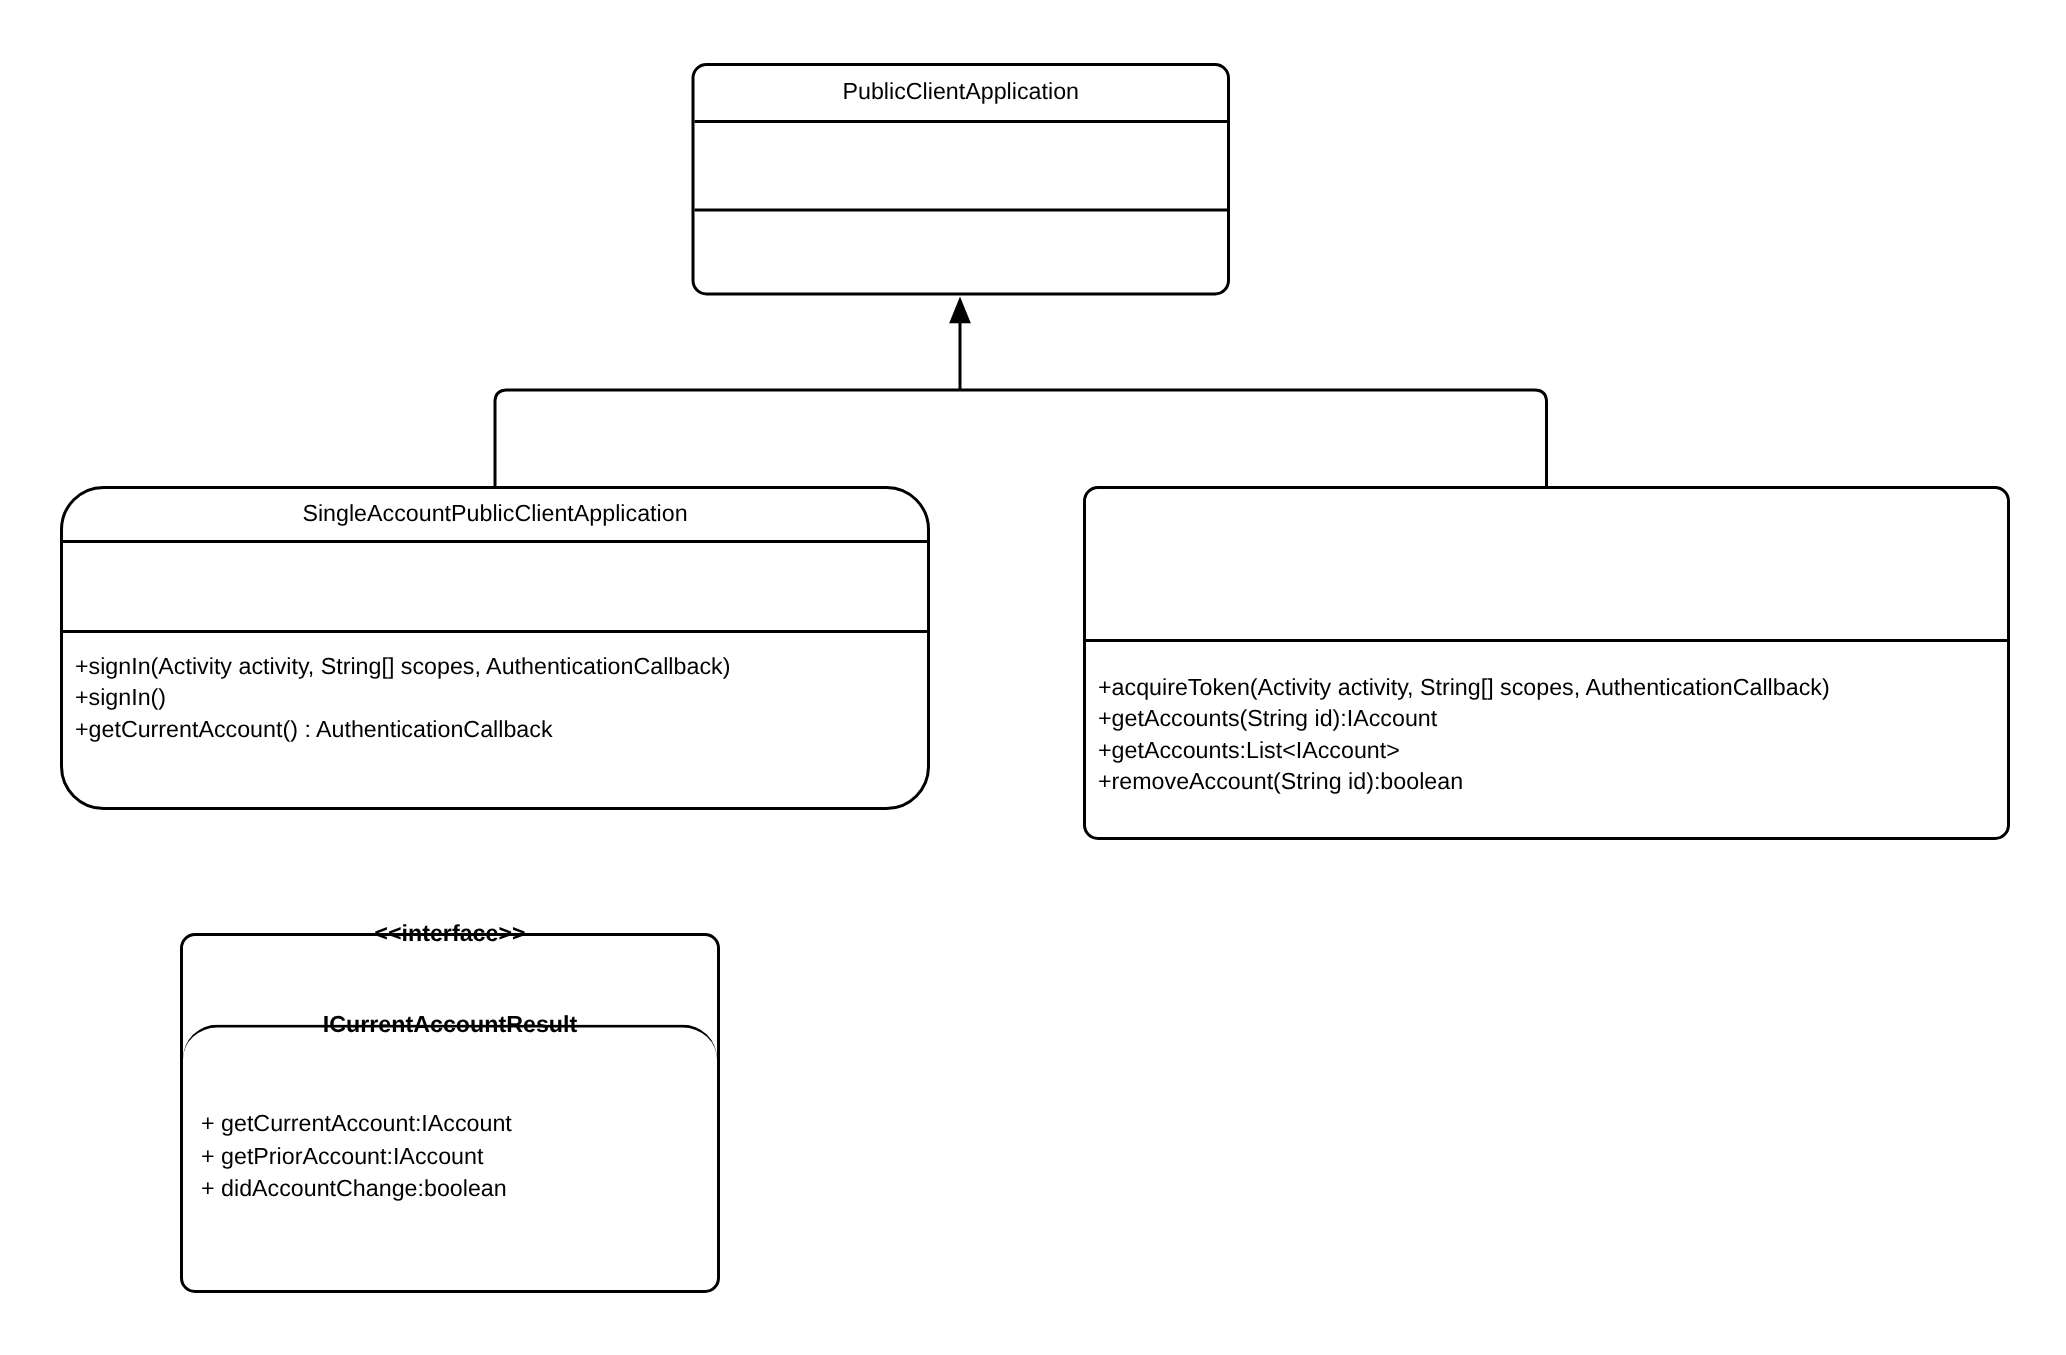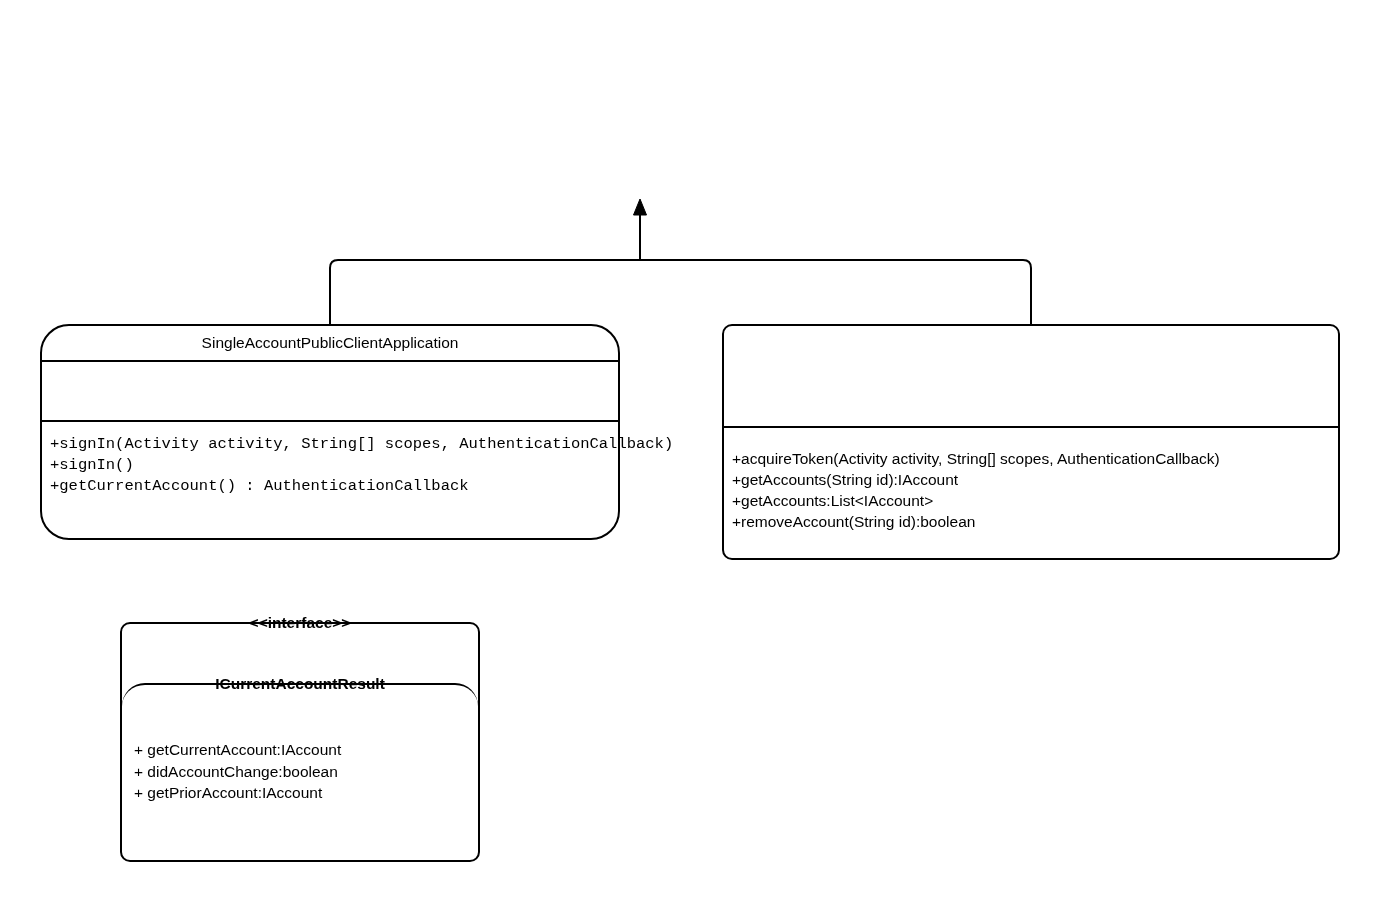--- a/index.html
+++ b/index.html
@@ -61,21 +61,21 @@
   
   .box-parent { left: 461px; top: 42px; width: 359px; height: 155px; }
   .box-parent .c-title   { height: 36px; }
   .box-parent .c-fields  { height: 59px; }
   .box-parent .c-methods { flex: 1; }
 
   
   .box-single { left: 40px; top: 324px; width: 580px; height: 216px; border-radius: 29px; }
   .box-single .c-title   { height: 34px; }
   .box-single .c-fields  { height: 60px; }
-  .box-single .c-methods { flex: 1; padding: 12px 8px 0 8px; font-family: Liberation Mono, monospace; }
+  .box-single .c-methods { flex: 1; padding: 12px 8px 0 8px; }
 
   
   .box-multiple { left: 722px; top: 324px; width: 618px; height: 236px; }
   .box-multiple .c-title   { height: 34px; }
   .box-multiple .c-fields  { height: 68px; }
   .box-multiple .c-methods { flex: 1; padding: 20px 8px 0 8px; margin-top: 32px; }
 
   
   .box-interface { left: 120px; top: 622px; width: 360px; height: 240px; }
   .box-interface .c-title { height: 59px; gap: 39px; }
@@ -96,20 +96,25 @@
 <body>
 
 <div class="canvas">
 
   <svg class="connector-layer" viewBox="0 0 1377 903" xmlns="http://www.w3.org/2000/svg">
     <path class="conn" d="M 330 324 L 330 268 Q 330 260 338 260 L 1023 260 Q 1031 260 1031 268 L 1031 324"></path>
     <path class="conn" d="M 640 260 L 640 214"></path>
     <polygon class="arrowhead" points="640,199 646.5,215 633.5,215"></polygon>
   </svg>
 
+  <div class="uml-box box-parent">
+    <div class="compartment c-title">PublicClientApplication</div>
+    <div class="compartment c-fields"></div>
+    <div class="compartment c-methods"></div>
+  </div>
 
   <div class="uml-box box-single">
     <div class="compartment c-title">SingleAccountPublicClientApplication</div>
     <div class="compartment c-fields"></div>
     <div class="compartment c-methods">
       <div class="method-line">+signIn(Activity activity, String[] scopes, AuthenticationCallback)</div>
       <div class="method-line">+signIn()</div>
       <div class="method-line">+getCurrentAccount() : AuthenticationCallback</div>
     </div>
   </div>
@@ -124,18 +129,18 @@
     </div>
   </div>
 
   <div class="uml-box box-interface">
     <div class="compartment c-title bold">
       <div>&lt;&lt;interface&gt;&gt;</div>
       <div>ICurrentAccountResult</div>
     </div>
     <div class="compartment c-methods">
       <div class="method-line">+ getCurrentAccount:IAccount</div>
+      <div class="method-line">+ getPriorAccount:IAccount</div>
       <div class="method-line">+ didAccountChange:boolean</div>
-      <div class="method-line">+ getPriorAccount:IAccount</div>
     </div>
   </div>
 
 </div>
 
 </body></html>

